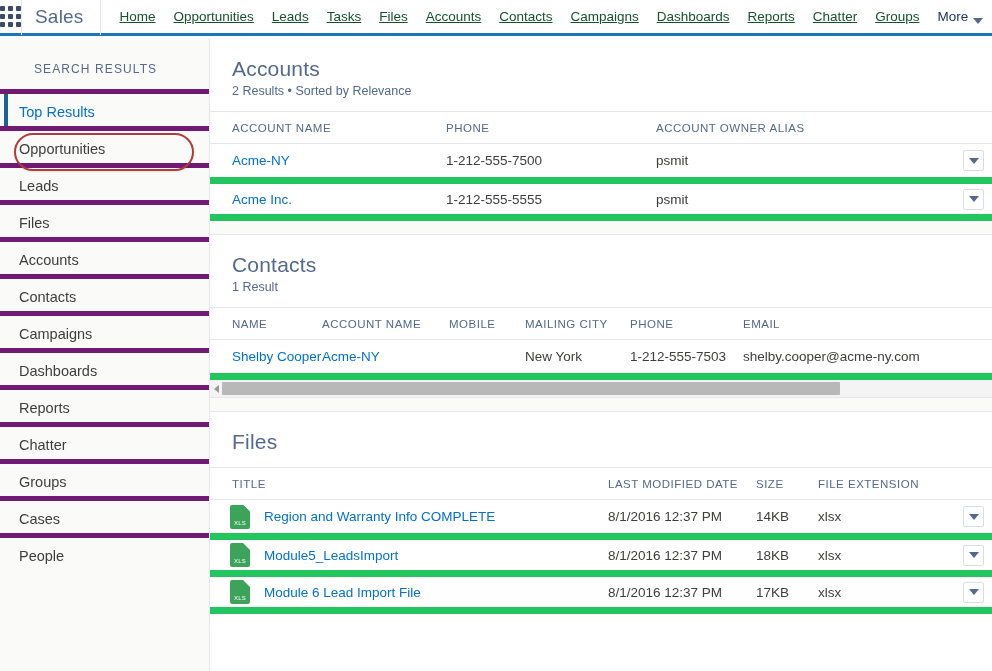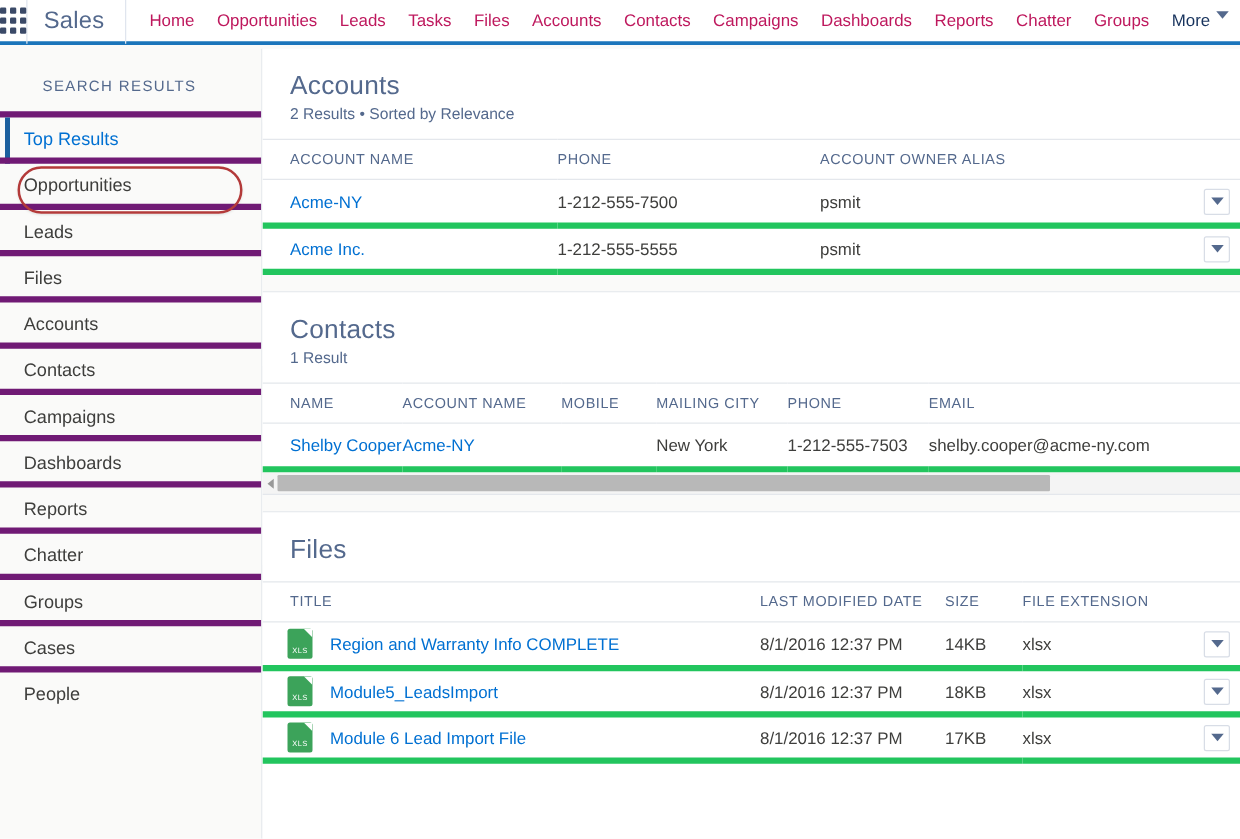--- a/index.html
+++ b/index.html
@@ -27,24 +27,24 @@
   .grid9 { display: grid; grid-template-columns: repeat(3, 5px); grid-template-rows: repeat(3, 5px); gap: 3px; }
   .grid9 i { display: block; width: 5px; height: 5px; background: #3b4a68; border-radius: 1px; }
   .appname {
     font-size: 19px; color: #54698d; font-weight: 400;
     padding: 0 16px 0 13px; letter-spacing: .2px;
     border-right: 1px solid #e0e5ee; height: 36px; line-height: 36px;
     white-space: nowrap;
   }
   .navlist { display: flex; align-items: center; height: 36px; padding-left: 10px; flex: 1; }
   .navitem {
-    font-size: 13.5px; color: #be185d; padding: 0 9px; height: 36px; line-height: 36px;
-    white-space: nowrap; cursor: pointer;
-  }
-  .navmore { display: flex; align-items: flex-start; gap: 5px; padding: 0 9px; cursor: pointer; }
+    font-size: 13.5px; color: #14532d; padding: 0 9px; height: 36px; line-height: 36px;
+    white-space: nowrap; cursor: pointer; text-decoration: underline;
+  }
+  .navmore { display: flex; align-items: flex-end; gap: 5px; padding: 0 9px; cursor: pointer; }
   .navmore span { font-size: 13.5px; color: #16325c; }
   .caret { width: 0; height: 0; border-left: 5px solid transparent; border-right: 5px solid transparent; border-top: 6px solid #54698d; }
 
   
   .sidebar {
     position: absolute; top: 39px; left: 0; width: 210px; height: 632px;
     background: #fafaf9; border-right: 1px solid #e4e7ec;
     overflow: hidden;
   }
   .side-title {
@@ -84,21 +84,21 @@
   table.grid { width: 100%; border-collapse: collapse; table-layout: fixed; }
   table.grid th {
     font-size: 11.5px; color: #54698d; font-weight: 400; letter-spacing: .5px;
     text-align: left; text-transform: uppercase;
     padding: 9px 0 9px 0; height: 32px;
     border-top: 1px solid #e4e7ec; border-bottom: 1px solid #e4e7ec;
     background: #fff;
   }
   table.grid td {
     font-size: 13.5px; color: #3e3e3c; padding: 0; height: 37px;
-    border-bottom: 5px solid #22c55e; background: #fff; vertical-align: middle;
+    border-bottom: 7px solid #22c55e; background: #fff; vertical-align: middle;
   }
   .lnk { color: #0070d2; cursor: pointer; }
 
   .ddcell { text-align: right; padding-right: 8px !important; }
   .ddbtn {
     display: inline-flex; align-items: center; justify-content: center;
     width: 21px; height: 21px; border: 1px solid #d8dde6; border-radius: 2px;
     background: #fff; cursor: pointer; vertical-align: middle;
   }
   .ddbtn .tri { width: 0; height: 0; border-left: 5px solid transparent; border-right: 5px solid transparent; border-top: 6px solid #54698d; }

